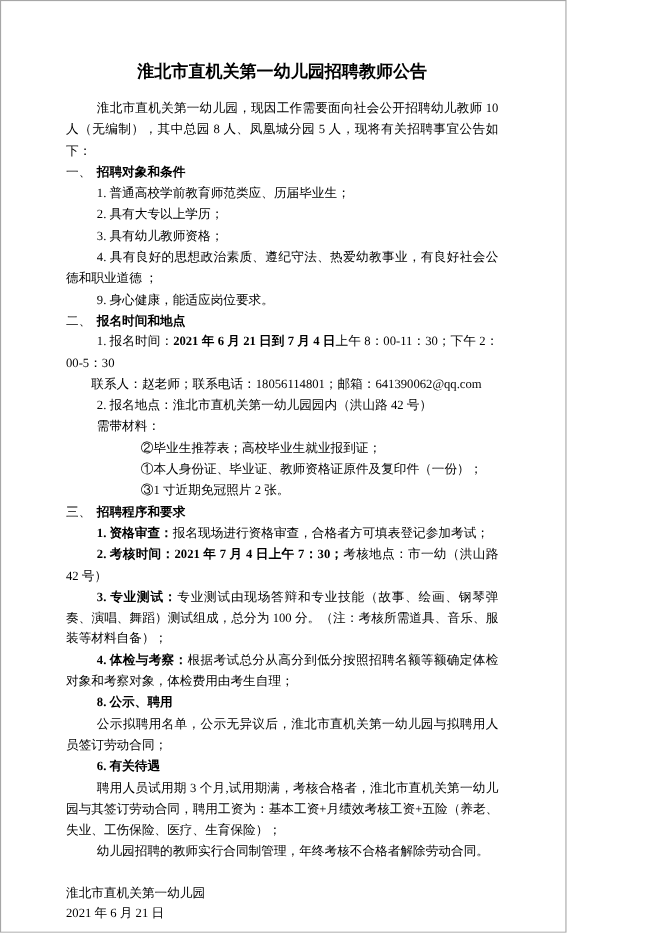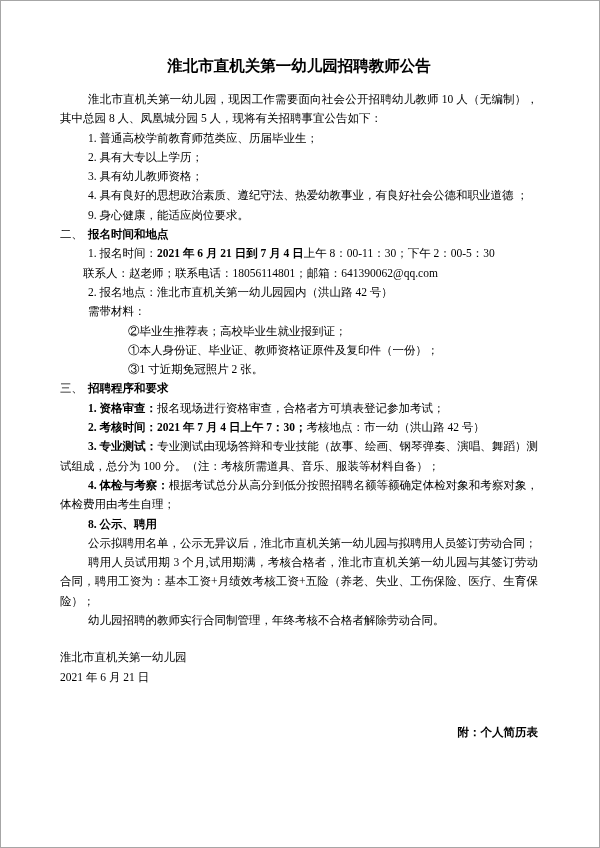--- a/index.html
+++ b/index.html
@@ -1,18 +1,18 @@
 <!DOCTYPE html>
 <html><head>
 <meta charset="utf-8">
 <style>
   html, body { margin: 0; padding: 0; background: #ffffff; }
   .page {
     position: relative;
-    width: 600px;
+    width: 515px;
     height: 848px;
     box-sizing: border-box;
     background: #ffffff;
     border: 1px solid #a6a6a6;
     padding: 54px 61px 0 59px;
     font-family: "Liberation Serif", "DejaVu Serif", serif;
     font-size: 11.5px;
     line-height: 19.3px;
     color: #000000;
   }
@@ -37,20 +37,21 @@
 </style>
 </head>
 <body>
 
 <div class="page">
 
   <h1 class="title">淮北市直机关第一幼儿园招聘教师公告</h1>
 
   <p class="ind2">淮北市直机关第一幼儿园，现因工作需要面向社会公开招聘幼儿教师 10 人（无编制），其中总园 8 人、凤凰城分园 5 人，现将有关招聘事宜公告如下：</p>
 
+  <p class="sec"><span class="num">一、</span><span class="sec-title">招聘对象和条件</span></p>
 
   <p class="ind2">1. 普通高校学前教育师范类应、历届毕业生；</p>
   <p class="ind2">2. 具有大专以上学历；</p>
   <p class="ind2">3. 具有幼儿教师资格；</p>
   <p class="ind2">4. 具有良好的思想政治素质、遵纪守法、热爱幼教事业，有良好社会公德和职业道德 ；</p>
   <p class="ind2">9. 身心健康，能适应岗位要求。</p>
 
   <p class="sec"><span class="num">二、</span><span class="sec-title">报名时间和地点</span></p>
 
   <p class="ind2"><span>1. 报名时间：</span><b>2021 年 6 月 21 日到 7 月 4 日</b><span>上午 8：00-11：30；下午 2：00-5：30</span></p>
@@ -71,20 +72,21 @@
 
   <p class="ind2"><b>2. 考核时间：2021 年 7 月 4 日上午 7：30；</b><span>考核地点：市一幼（洪山路 42 号）</span></p>
 
   <p class="ind2"><b>3. 专业测试：</b><span>专业测试由现场答辩和专业技能（故事、绘画、钢琴弹奏、演唱、舞蹈）测试组成，总分为 100 分。（注：考核所需道具、音乐、服装等材料自备）；</span></p>
 
   <p class="ind2"><b>4. 体检与考察：</b><span>根据考试总分从高分到低分按照招聘名额等额确定体检对象和考察对象，体检费用由考生自理；</span></p>
 
   <p class="ind2"><b>8. 公示、聘用</b></p>
   <p class="ind2">公示拟聘用名单，公示无异议后，淮北市直机关第一幼儿园与拟聘用人员签订劳动合同；</p>
 
+  <p class="ind2"><b>6. 有关待遇</b></p>
   <p class="ind2">聘用人员试用期 3 个月,试用期满，考核合格者，淮北市直机关第一幼儿园与其签订劳动合同，聘用工资为：基本工资+月绩效考核工资+五险（养老、失业、工伤保险、医疗、生育保险）；</p>
   <p class="ind2">幼儿园招聘的教师实行合同制管理，年终考核不合格者解除劳动合同。</p>
 
   <div class="signature">
     <p>淮北市直机关第一幼儿园</p>
     <p class="sig-date">2021 年 6 月 21 日</p>
   </div>
 
   <p class="attachment">附：个人简历表</p>
 

